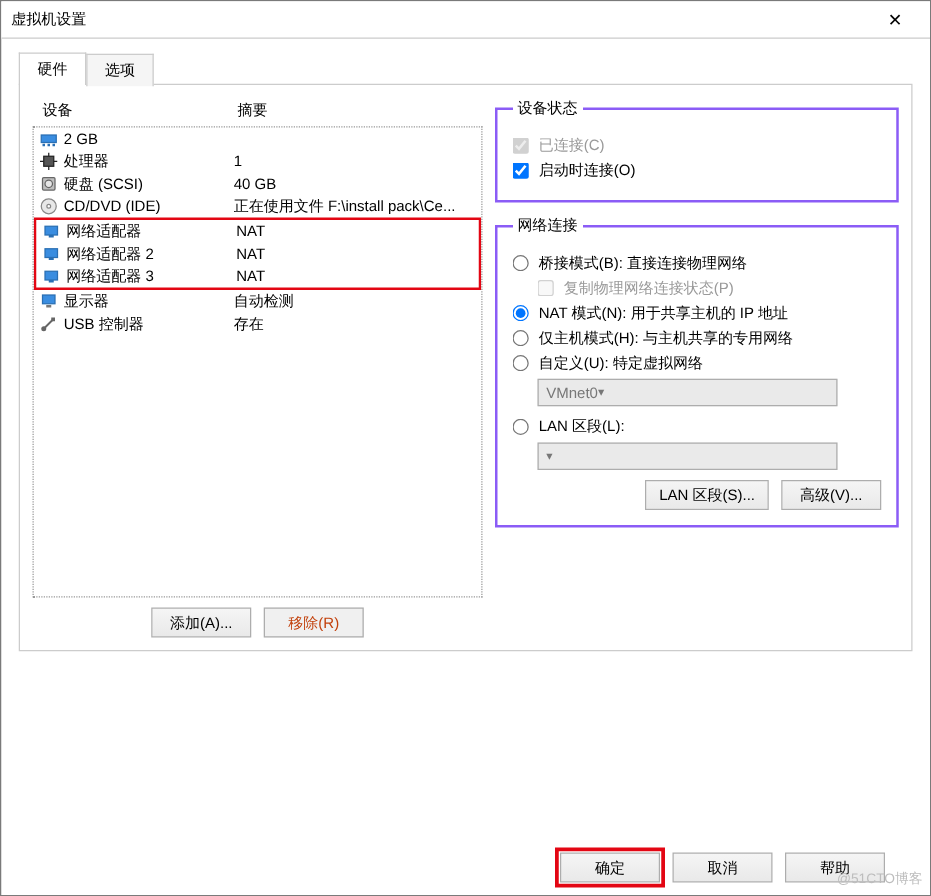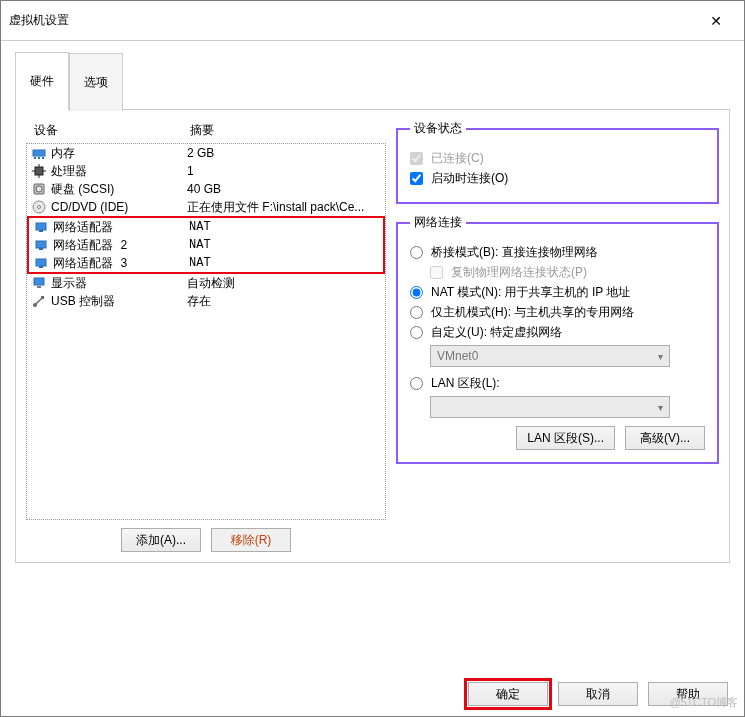--- a/index.html
+++ b/index.html
@@ -9,41 +9,41 @@
     font-size: 12px;
     background: #fff;
     color: #000;
     width: 745px;
     height: 717px;
     overflow: hidden;
     border: 1px solid #7a7a7a;
     position: relative;
   }
   .titlebar {
-    height: 40px;
+    height: 30px;
     display: flex;
     align-items: center;
     padding: 0 8px;
     border-bottom: 1px solid #ccc;
     background: #fff;
   }
   .titlebar .title { flex: 1; }
   .titlebar .close {
     width: 40px;
     text-align: center;
     font-size: 14px;
     cursor: pointer;
   }
   .tabs {
     display: flex;
     padding: 10px 14px 0 14px;
     gap: 0;
   }
   .tab {
-    padding: 20px 14px;
+    padding: 4px 14px;
     border: 1px solid #ccc;
     border-bottom: none;
     background: #fff;
     position: relative;
     top: 1px;
     cursor: pointer;
   }
   .tab.inactive {
     background: #f5f5f5;
     top: 2px;
@@ -85,21 +85,20 @@
     margin-right: 4px;
     display:flex;
     align-items:center;
     justify-content:center;
     font-size:11px;
   }
   .dev-row .dl { width: 136px; white-space: nowrap; overflow: hidden; text-overflow: ellipsis; }
   .dev-row .ds { flex: 1; white-space: nowrap; overflow: hidden; text-overflow: ellipsis; }
   .highlight-group {
     border: 2px solid #e30613;
-    font-family: Liberation Mono, monospace;
   }
   .left-buttons {
     display: flex;
     justify-content: center;
     gap: 10px;
     padding-top: 8px;
   }
   .btn {
     min-width: 80px;
     height: 24px;
@@ -134,37 +133,37 @@
     gap:4px;
   }
   .indent { margin-left: 20px; }
   .sel {
     width: 240px;
     height: 22px;
     border: 1px solid #adadad;
     background: #eaeaea;
     display:flex;
     align-items:center;
-    justify-content:space-between;
+    justify-content:flex-start;
     padding: 0 6px;
     color:#777;
     margin: 4px 0 8px 20px;
   }
   .sel .chev { font-size:10px; }
   .right-sub-buttons {
     display:flex;
     justify-content:flex-end;
     gap:10px;
     margin-top:4px;
     align-items:center;
   }
   .footer {
     position:absolute;
     bottom:10px;
-    right:16px;
+    right:36px;
     display:flex;
     gap:10px;
     align-items:center;
   }
   .btn.primary-highlight {
     outline: 3px solid #e30613;
     outline-offset: 1px;
   }
   .watermark {
     position:absolute;
@@ -202,21 +201,20 @@
     <div class="device-list">
       <div class="dev-row">
         <span class="icon">
           <svg width="14" height="14">
               <rect x="1" y="4" width="12" height="6" fill="#3a8de0" stroke="#2a6fb3"></rect>
               <rect x="2" y="11" width="2" height="2" fill="#2a6fb3"></rect>
               <rect x="6" y="11" width="2" height="2" fill="#2a6fb3"></rect>
               <rect x="10" y="11" width="2" height="2" fill="#2a6fb3"></rect>
             </svg>
         </span>
-        <span class="dl">内存</span>
         <span class="ds">2 GB</span>
       </div>
       <div class="dev-row">
         <span class="icon">
           <svg width="14" height="14">
               <rect x="3" y="3" width="8" height="8" fill="#555" stroke="#222"></rect>
               <line x1="7" y1="0" x2="7" y2="3" stroke="#222"></line>
               <line x1="7" y1="11" x2="7" y2="14" stroke="#222"></line>
               <line x1="0" y1="7" x2="3" y2="7" stroke="#222"></line>
               <line x1="11" y1="7" x2="14" y2="7" stroke="#222"></line>

